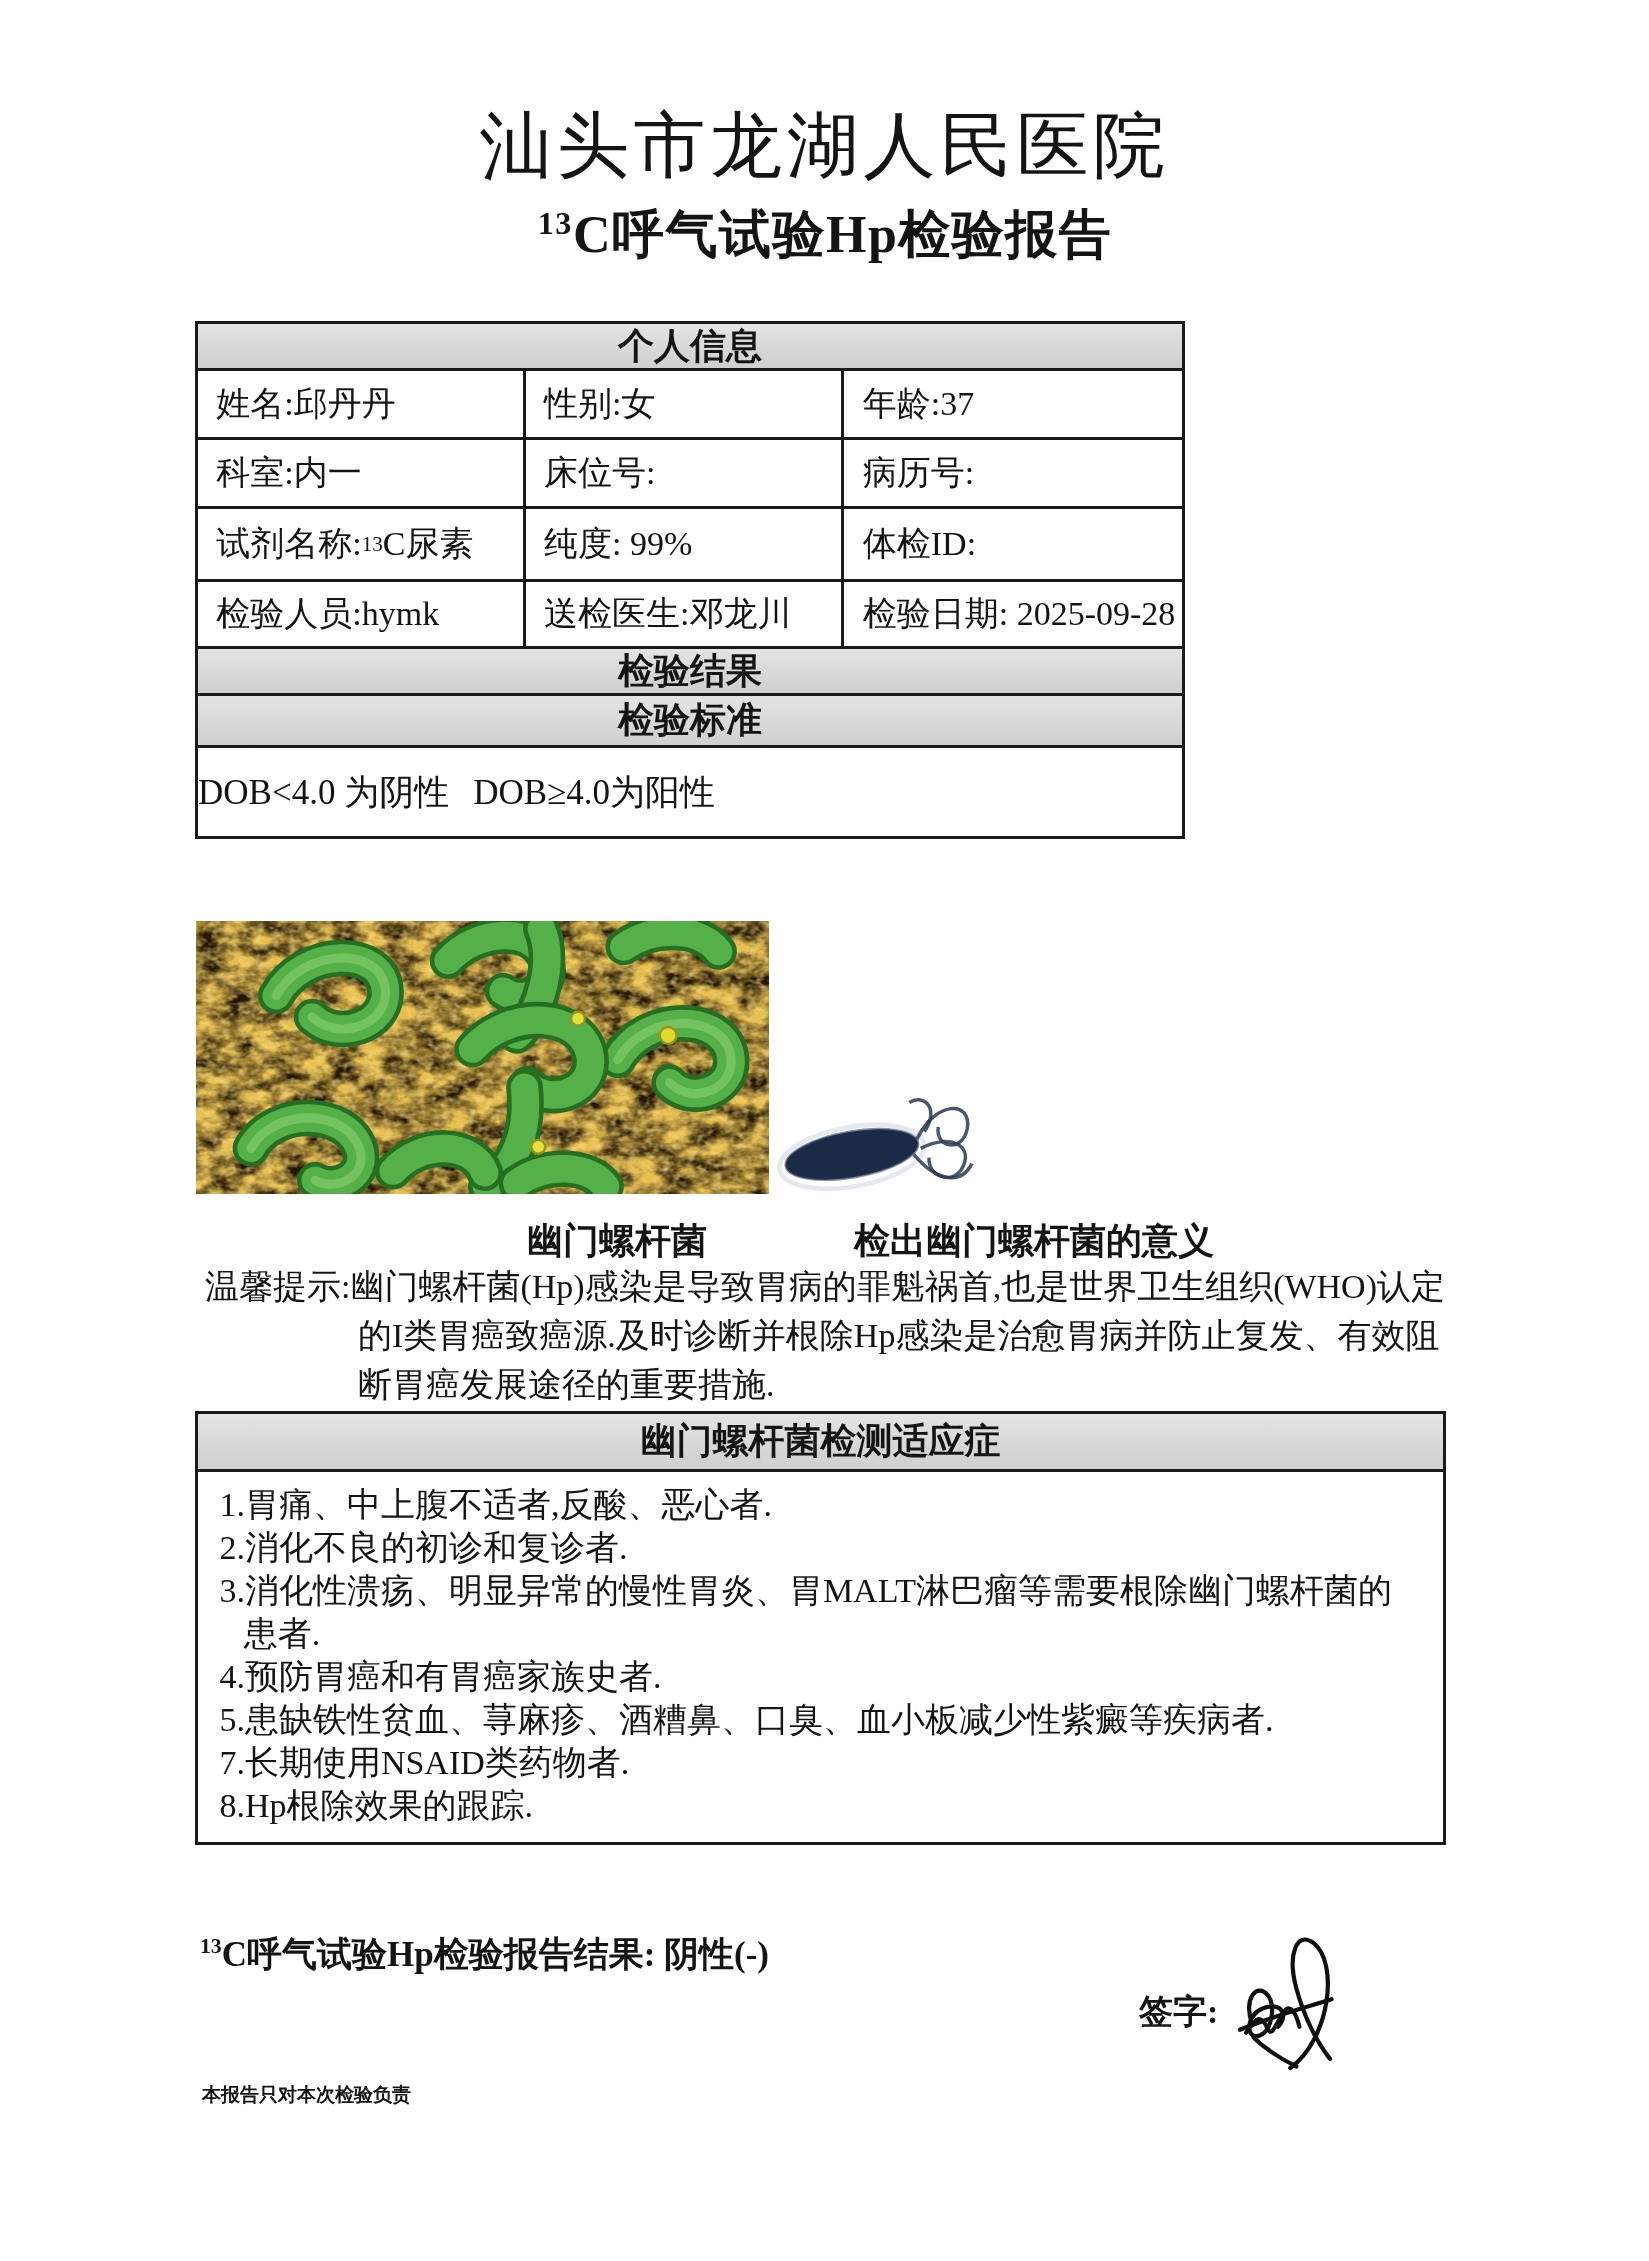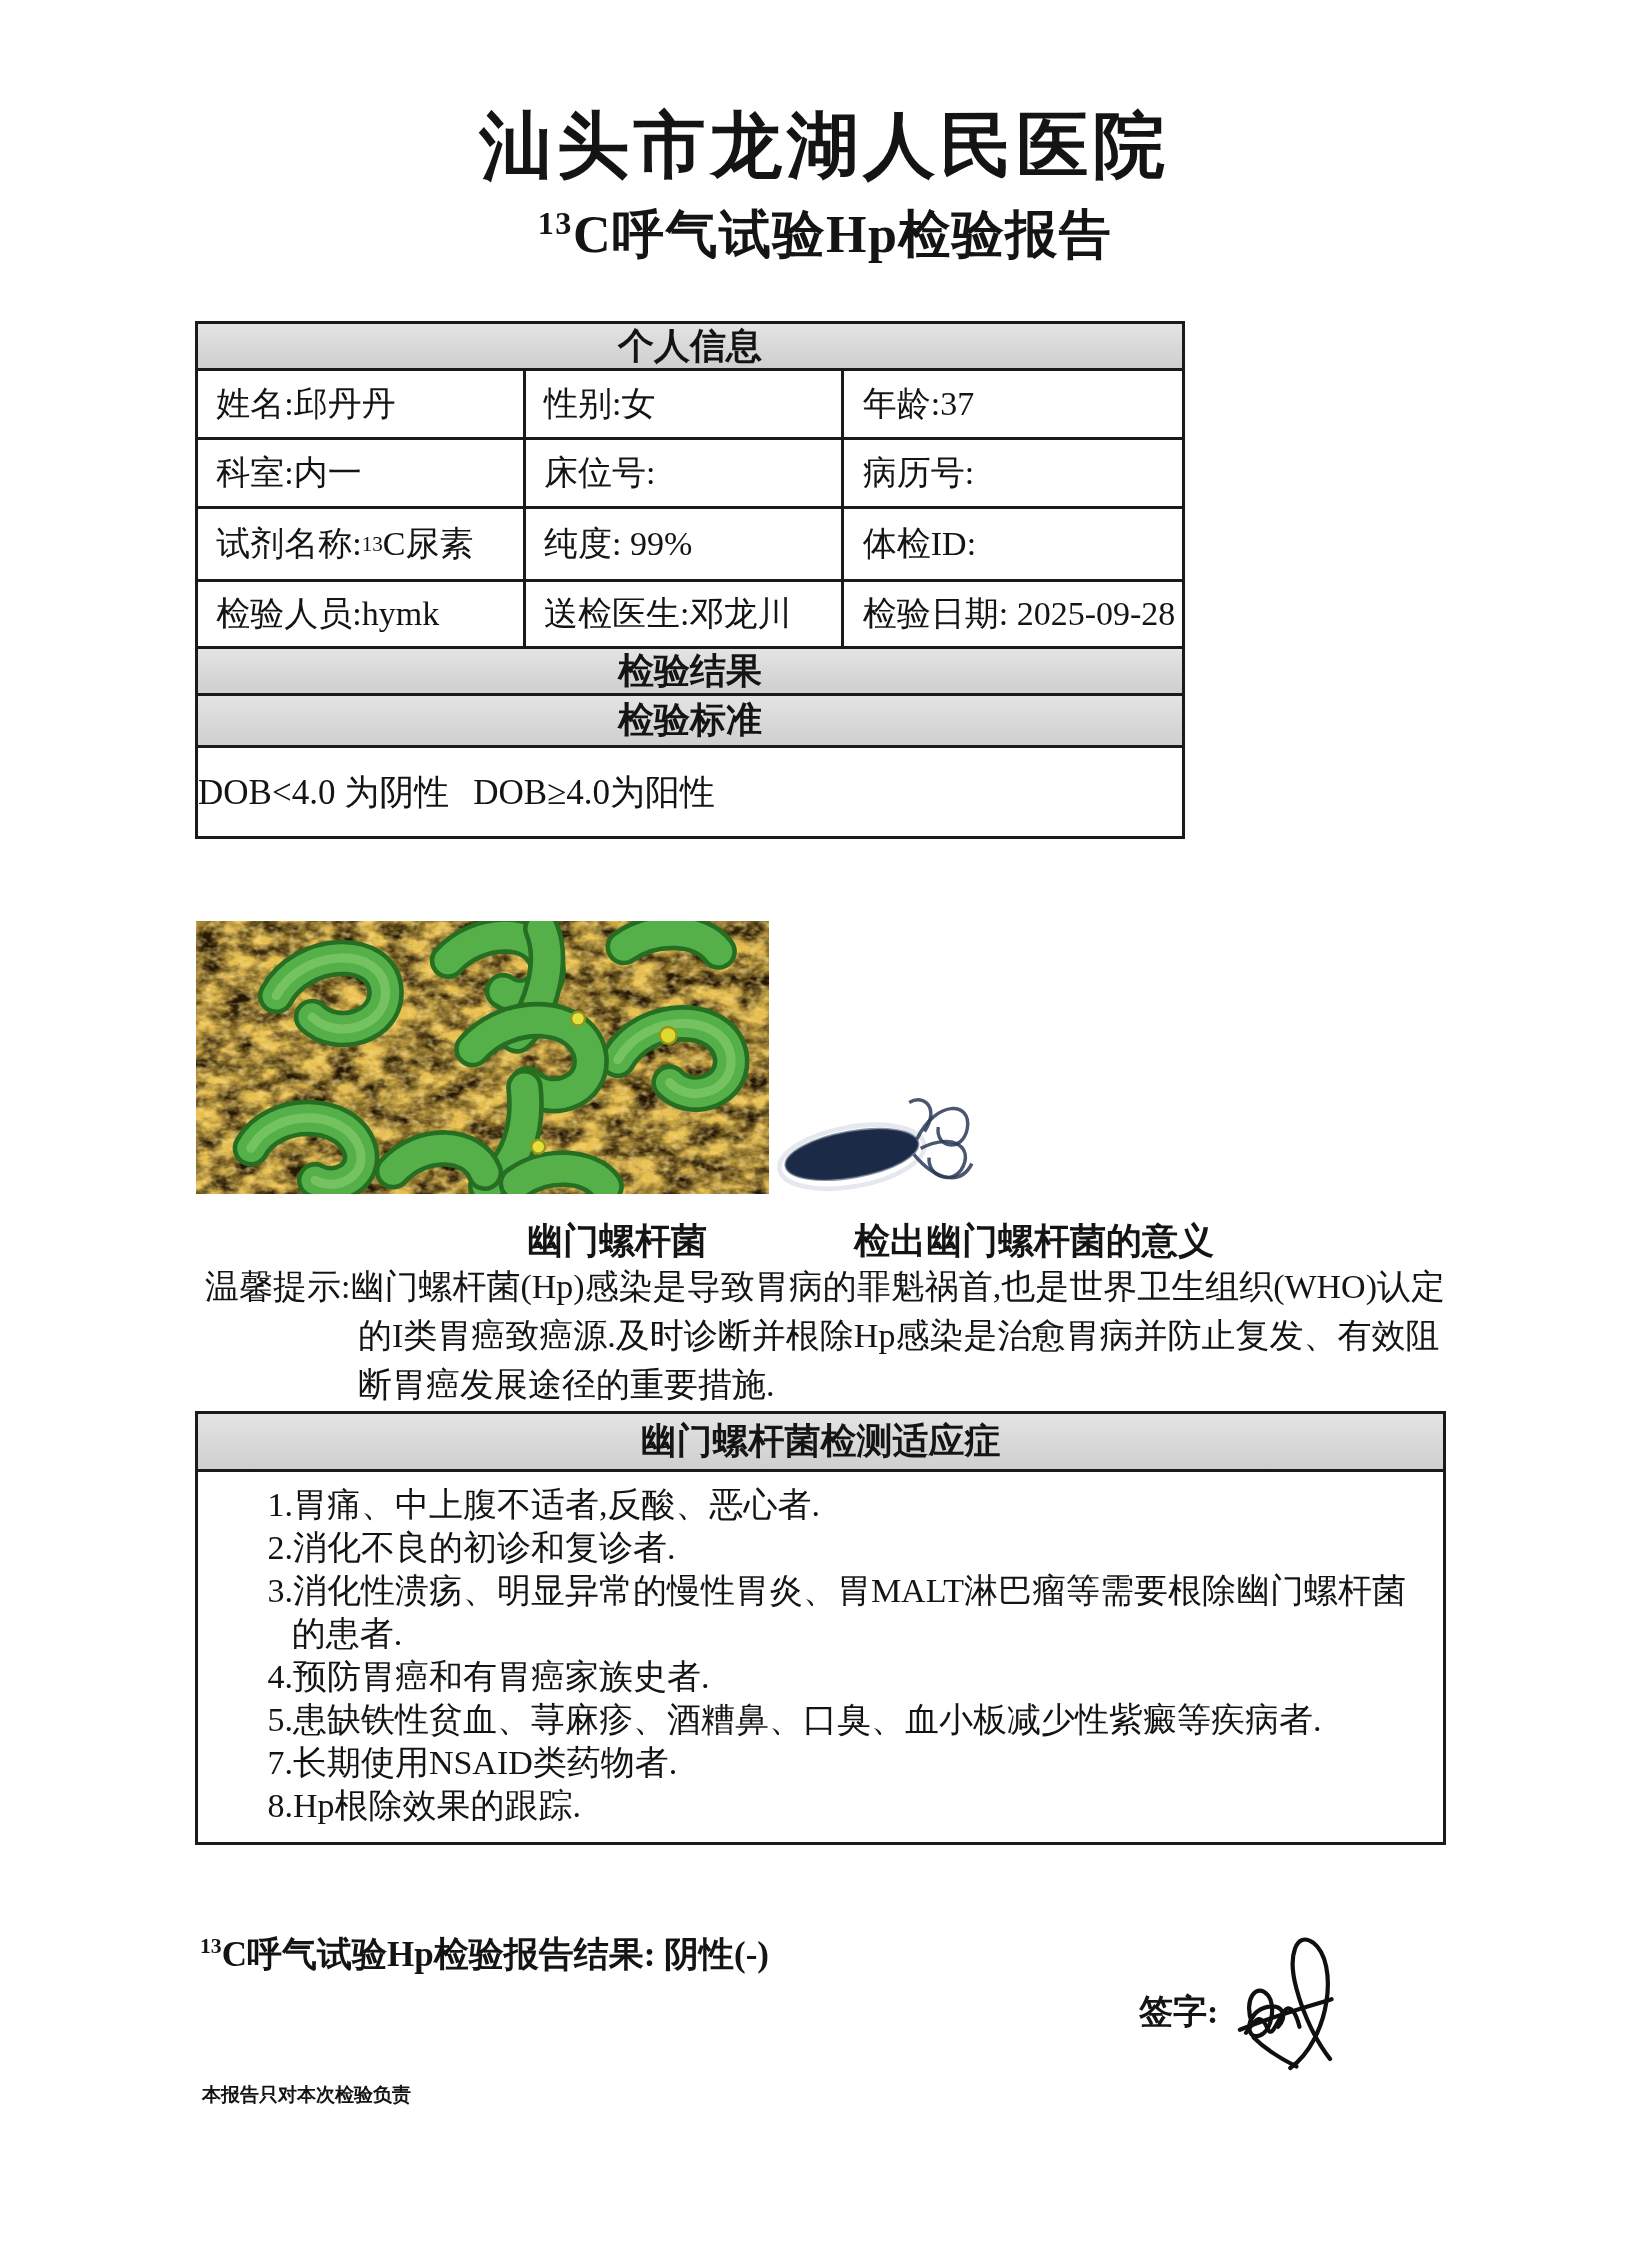--- a/index.html
+++ b/index.html
@@ -16,21 +16,21 @@
     font-family:"Liberation Serif","DejaVu Serif",serif;
     color:var(--ink);
     overflow:hidden;
   }
   .abs{position:absolute;}
 
   
   .hospital{
     top:98px;left:0;width:1650px;
     text-align:center;
-    font-size:72px;font-weight:700;letter-spacing:4.6px;
+    font-size:72px;font-weight:400;letter-spacing:4.6px;
   }
   .report-title{
     top:200px;left:0;width:1650px;
     text-align:center;
     font-size:52px;font-weight:700;letter-spacing:1.5px;
   }
   sup.s13{font-size:0.62em;vertical-align:super;line-height:0;}
 
   
   .tbl{
@@ -84,21 +84,20 @@
   
   .ind-tbl{
     left:195px;top:1411px;width:1251px;
     border:3.1px solid var(--bd);box-sizing:border-box;background:#fff;
   }
   .ind-bar{height:58px;}
   .ind-body{
     box-sizing:border-box;
     padding:10.7px 20px 15.3px 21.4px;
     min-height:356px;
-    margin-left:48px;
   }
   .ind-item{
     font-size:34px;line-height:43px;
     padding-left:0.72em;text-indent:-0.72em;
   }
 
   
   .conclusion{left:200px;top:1931px;font-size:35px;font-weight:600;}
   .sig-label{left:1139px;top:1989px;font-size:34px;font-weight:600;}
   .sig-svg{left:1223px;top:1932px;width:130px;height:149px;}

